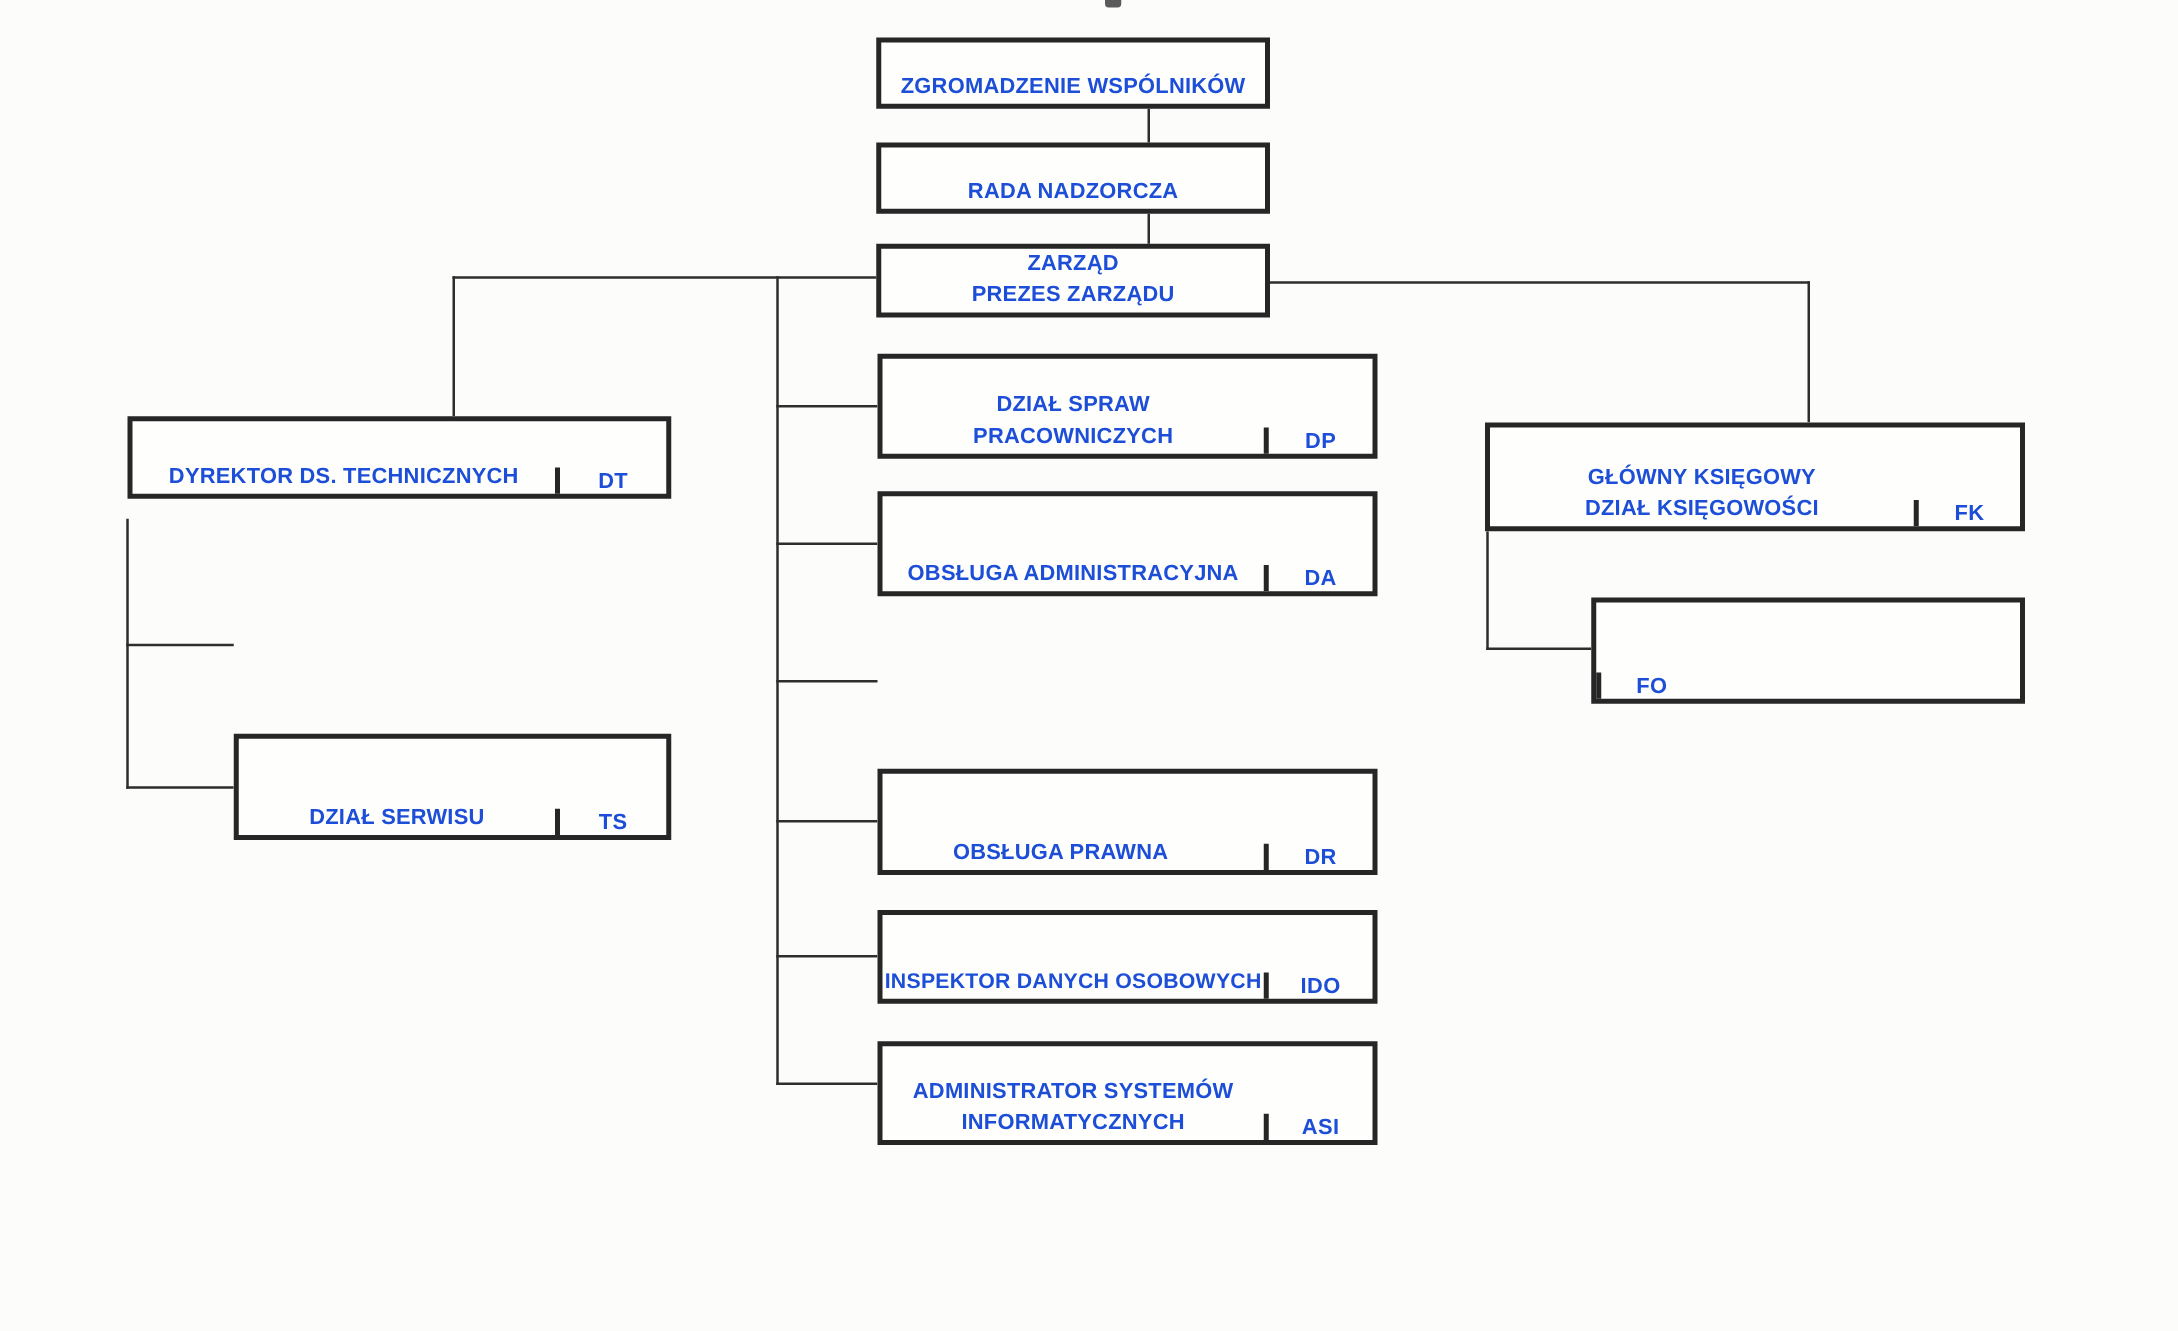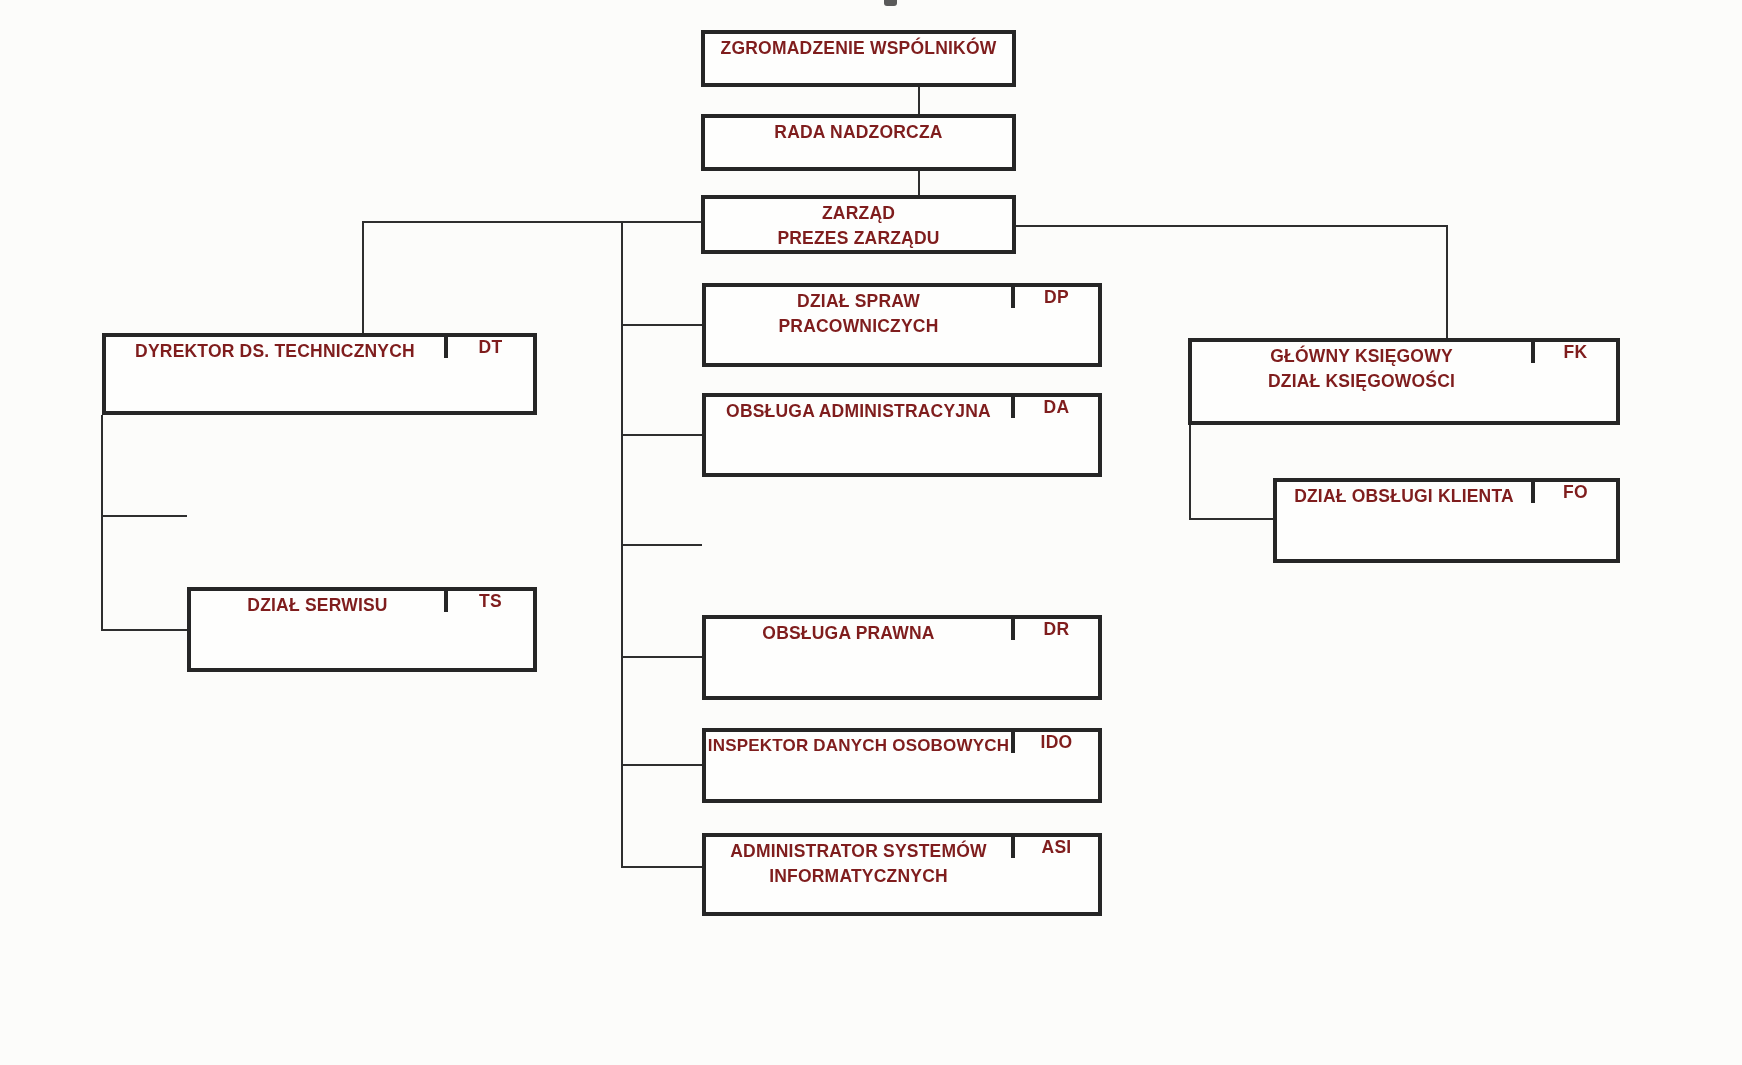--- a/index.html
+++ b/index.html
@@ -10,25 +10,25 @@
     overflow: hidden;
   }
   .canvas {
     position: relative;
     width: 1742px; height: 1065px;
     background: #fcfcfa;
   }
   .node {
     position: absolute;
     display: flex;
-    align-items: flex-start;
+    align-items: flex-end;
     background: #fefefd;
     border: 4px solid #262626;
     box-sizing: border-box;
-    color: #7f1d1d;
+    color: #1d4ed8;
   }
   .node .label {
     flex: 1 1 auto;
     display: flex;
     align-items: center;
     justify-content: center;
     text-align: center;
     font-weight: bold;
     font-size: 17.5px;
     line-height: 1.42;
@@ -122,35 +122,34 @@
     <div class="label" style="font-size:17px; padding:2px 1px;">INSPEKTOR DANYCH OSOBOWYCH</div>
     <div class="code" style="width:87px;">IDO</div>
   </div>
 
   <div class="node" style="left:702px; top:833px; width:400px; height:83px;">
     <div class="label">ADMINISTRATOR SYSTEMÓW
 INFORMATYCZNYCH</div>
     <div class="code" style="width:87px;">ASI</div>
   </div>
 
-  <div class="node" style="left:102px; top:333px; width:435px; height:82px;">
+  <div class="node" style="left:102px; top:333px; width:435px; height:66px;">
     <div class="label">DYREKTOR DS. TECHNICZNYCH</div>
     <div class="code" style="width:89px;">DT</div>
   </div>
 
 
   <div class="node" style="left:187px; top:587px; width:350px; height:85px;">
     <div class="label">DZIAŁ SERWISU</div>
     <div class="code" style="width:89px;">TS</div>
   </div>
 
   <div class="node" style="left:1188px; top:338px; width:432px; height:87px;">
     <div class="label">GŁÓWNY KSIĘGOWY
 DZIAŁ KSIĘGOWOŚCI</div>
     <div class="code" style="width:85px;">FK</div>
   </div>
 
   <div class="node" style="left:1273px; top:478px; width:347px; height:85px;">
-    <div class="label">DZIAŁ OBSŁUGI KLIENTA</div>
     <div class="code" style="width:85px;">FO</div>
   </div>
 
 </div>
 
 </body></html>

